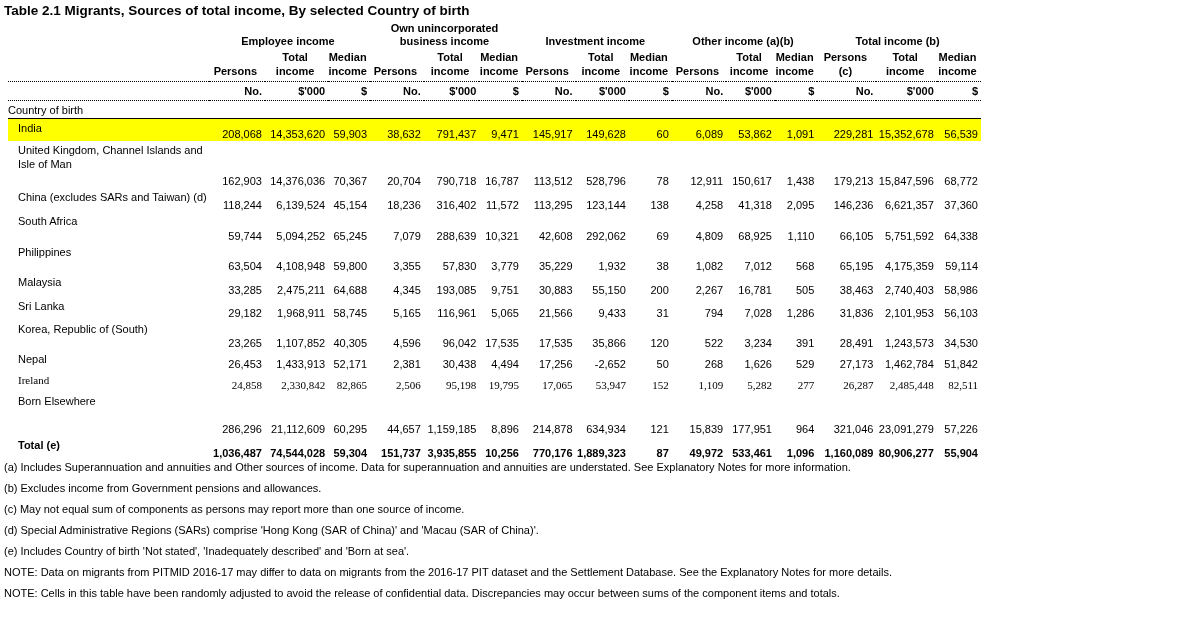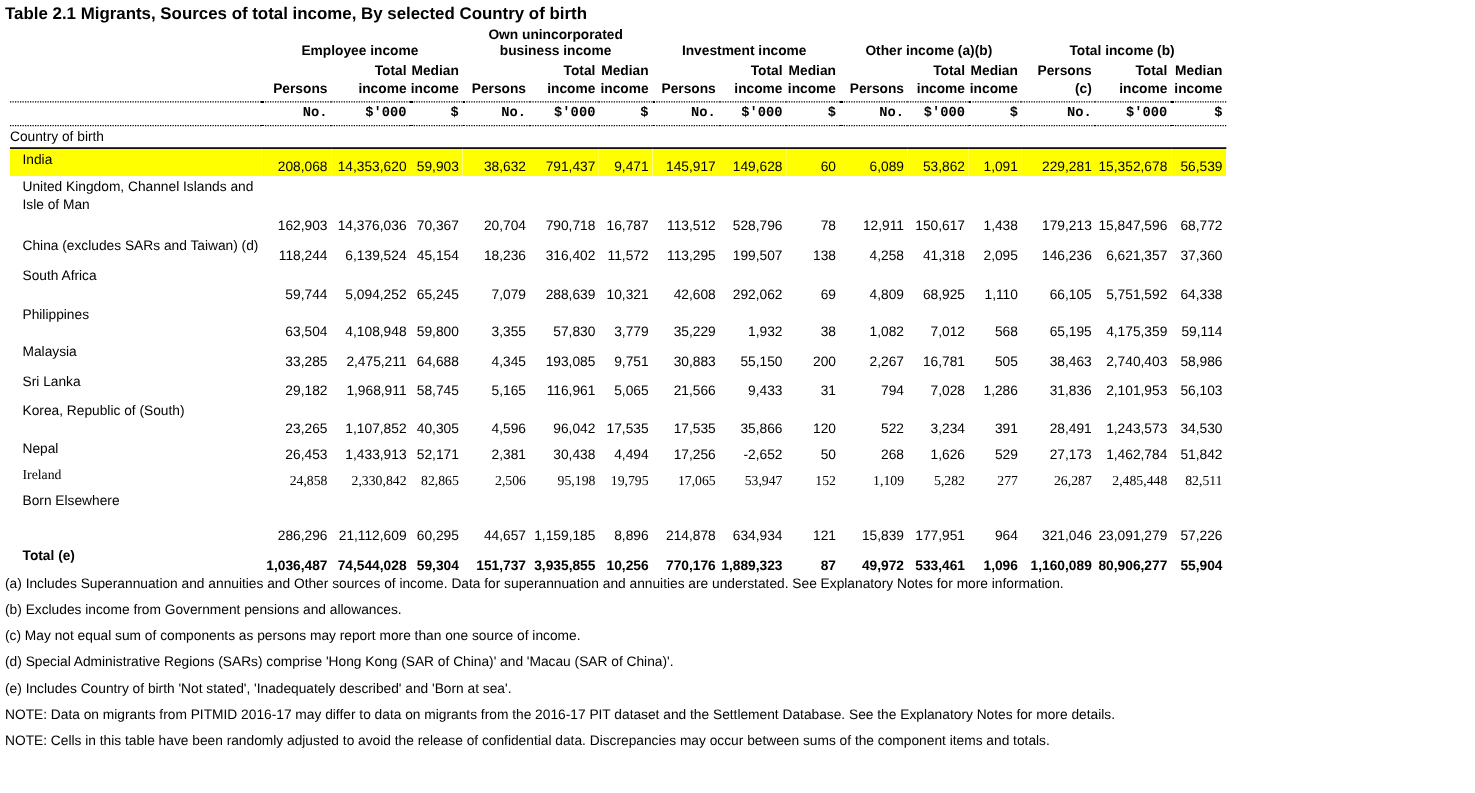--- a/index.html
+++ b/index.html
@@ -21,25 +21,25 @@
     font-size: 11px;
   }
   table.grid th, table.grid td {
     padding: 0 3px 1px 0;
     vertical-align: bottom;
     overflow: hidden;
   }
   
   tr.group-row th { font-weight: bold; text-align: center; line-height: 13px; padding-bottom: 2px; }
   
-  tr.sub-row th { font-weight: bold; text-align: right; white-space: pre-line; line-height: 14px; padding-bottom: 3px; }
+  tr.sub-row th { font-weight: bold; text-align: center; white-space: pre-line; line-height: 14px; padding-bottom: 3px; }
   tr.sub-row { border-bottom: 1px dotted #000; }
   
   tr.units-row th { font-weight: bold; text-align: right; height: 19px; padding-bottom: 3px; }
-  tr.units-row { border-bottom: 1px dotted #000; font-family: Liberation Mono, monospace; }
+  tr.units-row { border-bottom: 1px dotted #000; }
   
   tr.section-row td { text-align: left; height: 18px; padding-bottom: 2px; }
   tr.section-row { border-bottom: 1px solid #000; margin-top: 36px; }
   
   tbody.data td { text-align: right; }
   tbody.data td.lbl {
     text-align: left; vertical-align: top;
     padding: 2px 2px 0 10px; line-height: 14px;
   }
   tbody.data td.lbl.clip { white-space: nowrap; }
@@ -175,21 +175,21 @@
         </tr>
         <tr style="height: 24px;">
           <td class="lbl clip">China (excludes SARs and Taiwan) (d)</td>
           <td>118,244</td>
           <td>6,139,524</td>
           <td>45,154</td>
           <td>18,236</td>
           <td>316,402</td>
           <td>11,572</td>
           <td>113,295</td>
-          <td>199,507</td>
+          <td>123,144</td>
           <td>138</td>
           <td>4,258</td>
           <td>41,318</td>
           <td>2,095</td>
           <td>146,236</td>
           <td>6,621,357</td>
           <td>37,360</td>
         </tr>
         <tr style="height: 31px;">
           <td class="lbl">South Africa</td>

